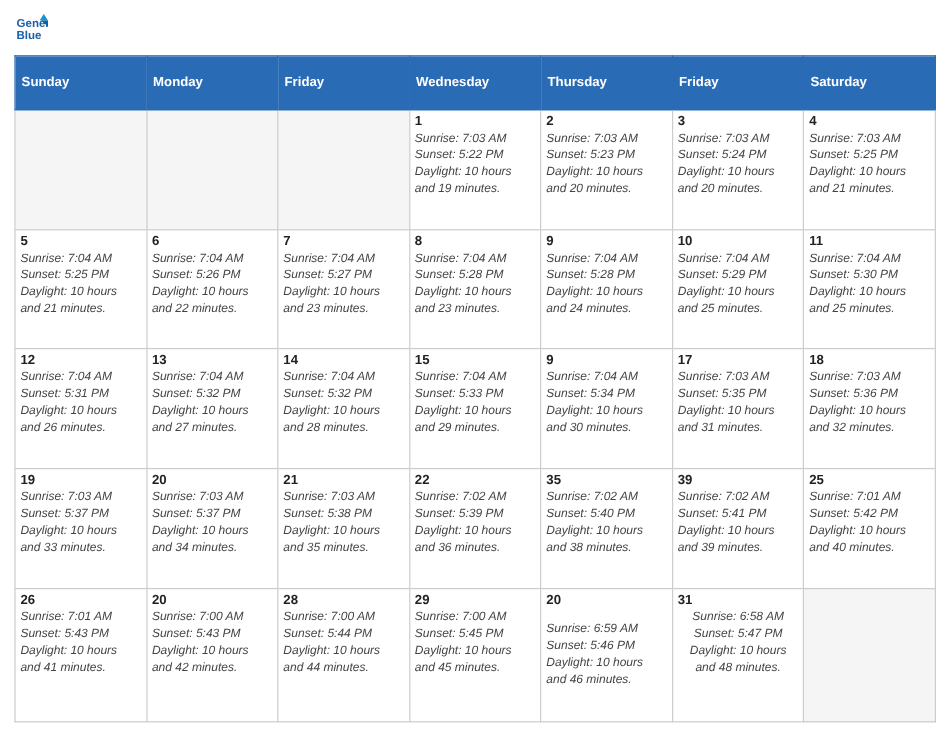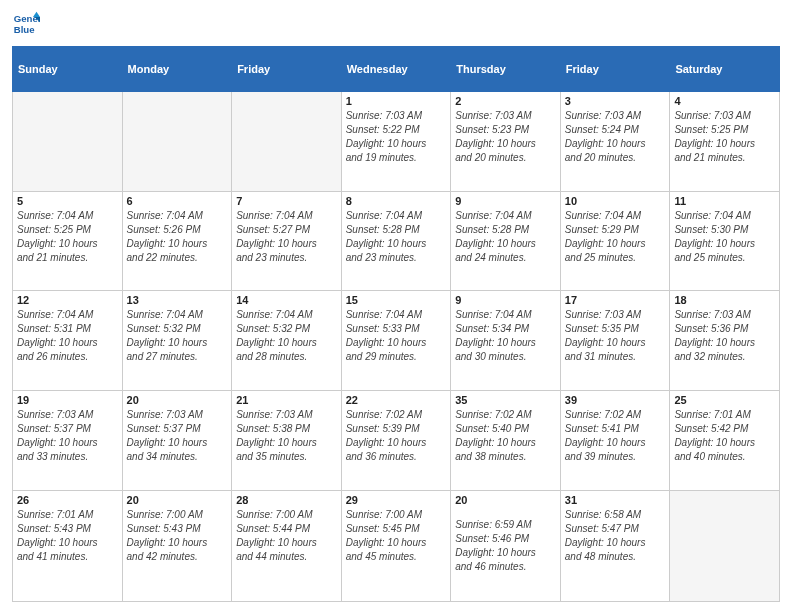--- a/index.html
+++ b/index.html
@@ -334,21 +334,21 @@
           </td>
           <td>
             <span class="day-number">20</span>
             <div class="day-info" style="white-space: pre-line; margin-top: 12px;">Sunrise: 6:59 AM
 Sunset: 5:46 PM
 Daylight: 10 hours
 and 46 minutes.</div>
           </td>
           <td>
             <span class="day-number">31</span>
-            <div class="day-info" style="white-space: pre-line;">Sunrise: 6:58 AM
+            <div class="day-info" style="white-space: pre-line; text-align: center;">Sunrise: 6:58 AM
 Sunset: 5:47 PM
 Daylight: 10 hours
 and 48 minutes.</div>
           </td>
           <td class="empty"></td>
         </tr>
       </tbody>
   </table>
 </div>
 

